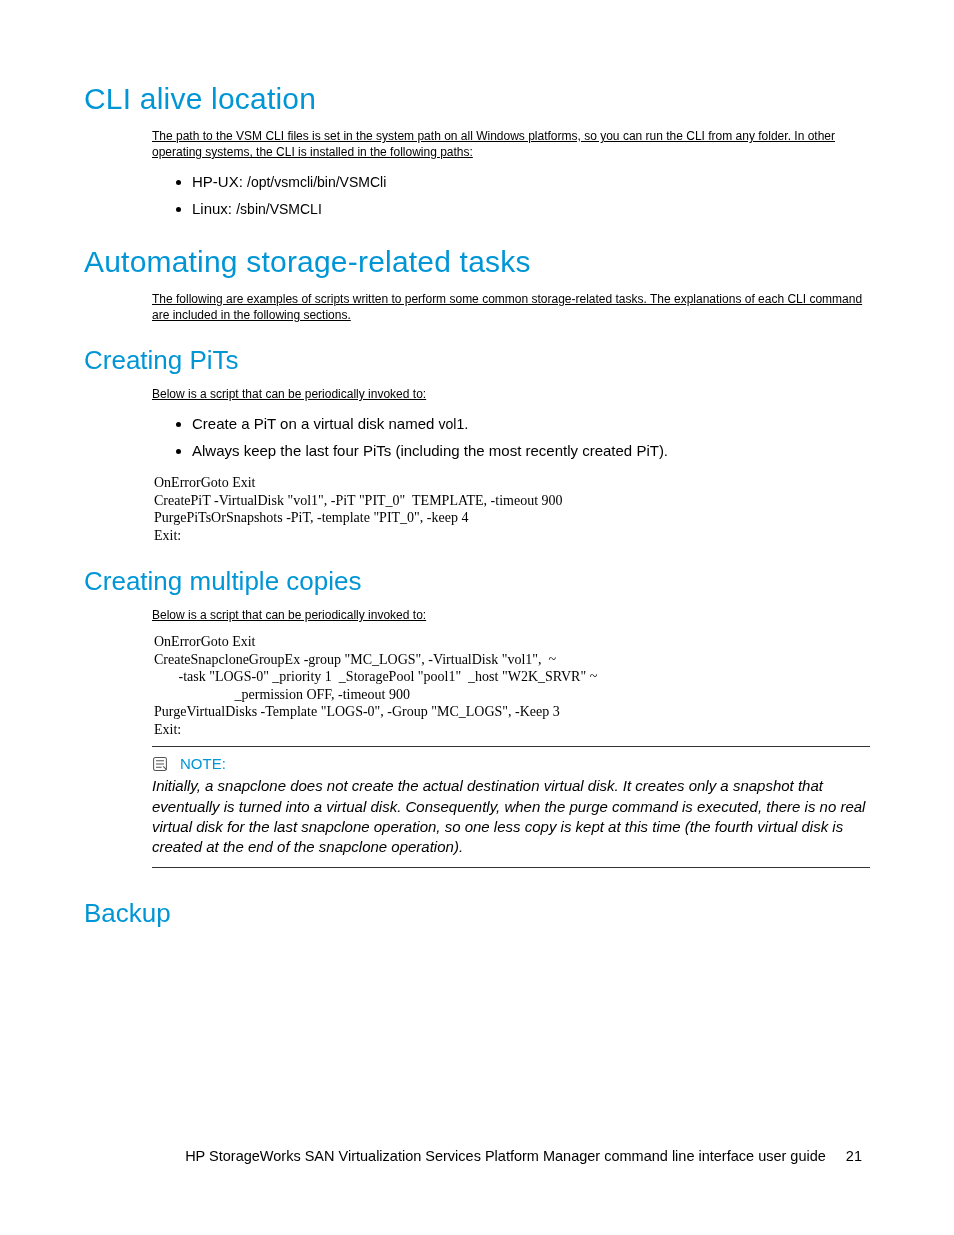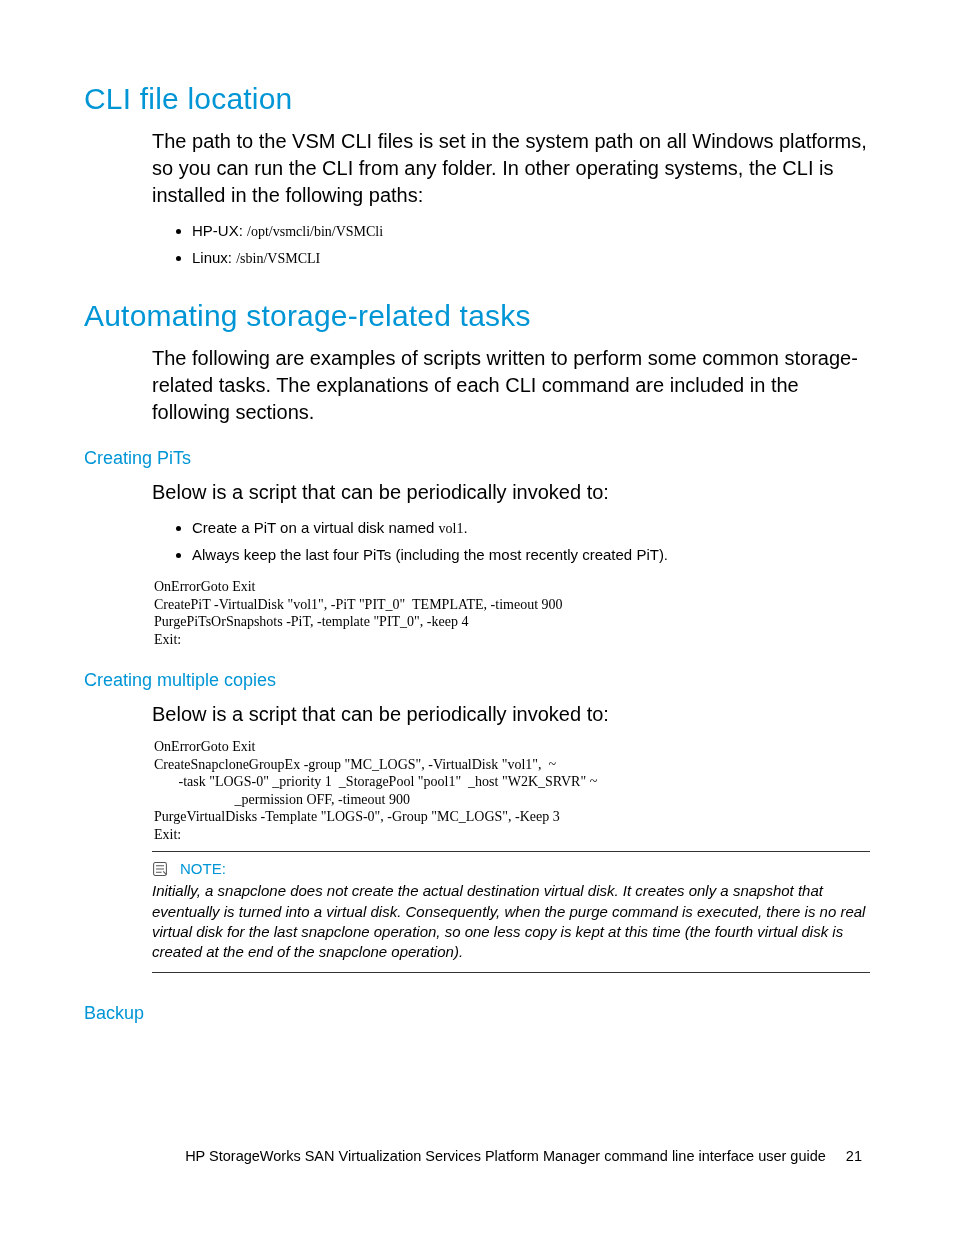--- a/index.html
+++ b/index.html
@@ -19,43 +19,44 @@
     padding: 82px 84px 0 84px;
   }
   h1 {
     font-size: 30px;
     font-weight: 300;
     color: #0096d6;
     margin: 0 0 12px 0;
     letter-spacing: 0.2px;
   }
   h2 {
-    font-size: 18px;
+    font-size: 26px;
     font-weight: 300;
     color: #0096d6;
     margin: 22px 0 10px 0;
   }
   p.body {
     margin: 0 0 10px 0;
-    font-size: 20px;
+    font-size: 12px;
     line-height: 1.35;
     padding-left: 68px;
+    text-decoration: underline;
   }
   ul.bullets {
     margin: 4px 0 12px 0;
     padding-left: 108px;
     font-size: 15px;
     line-height: 1.55;
   }
   ul.bullets li {
     margin-bottom: 3px;
     list-style-type: disc;
   }
   .code-inline {
-    font-family: Liberation Serif, serif;
+    font-family: Liberation Sans, sans-serif;
     font-size: 14px;
   }
   pre.codeblock {
     font-family: Liberation Serif, serif;
     font-size: 14px;
     line-height: 1.25;
     margin: 8px 0 8px 70px;
     white-space: pre;
   }
   .note-wrap {
@@ -97,28 +98,28 @@
   .pgnum {
     display: inline-block;
     margin-left: 20px;
   }
 </style>
 </head>
 <body>
 
 <div class="page">
 
-  <h1>CLI file location</h1>
+  <h1>CLI alive location</h1>
   <p class="body">The path to the VSM CLI files is set in the system path on all Windows platforms, so you can run the CLI from any folder. In other operating systems, the CLI is installed in the following paths:</p>
   <ul class="bullets">
     <li><span>HP-UX: </span><span class="code-inline">/opt/vsmcli/bin/VSMCli</span></li>
     <li><span>Linux: </span><span class="code-inline">/sbin/VSMCLI</span></li>
   </ul>
 
-  <h1 style="margin-top:30px;">Automating storage-related tasks</h1>
+  <h1 style="margin-top:24px;">Automating storage-related tasks</h1>
   <p class="body">The following are examples of scripts written to perform some common storage-related tasks. The explanations of each CLI command are included in the following sections.</p>
 
   <h2>Creating PiTs</h2>
   <p class="body">Below is a script that can be periodically invoked to:</p>
   <ul class="bullets">
     <li><span>Create a PiT on a virtual disk named </span><span class="code-inline">vol1</span><span>.</span></li>
     <li>Always keep the last four PiTs (including the most recently created PiT).</li>
   </ul>
   <pre class="codeblock">OnErrorGoto Exit
 CreatePiT -VirtualDisk "vol1", -PiT "PIT_0"  TEMPLATE, -timeout 900

